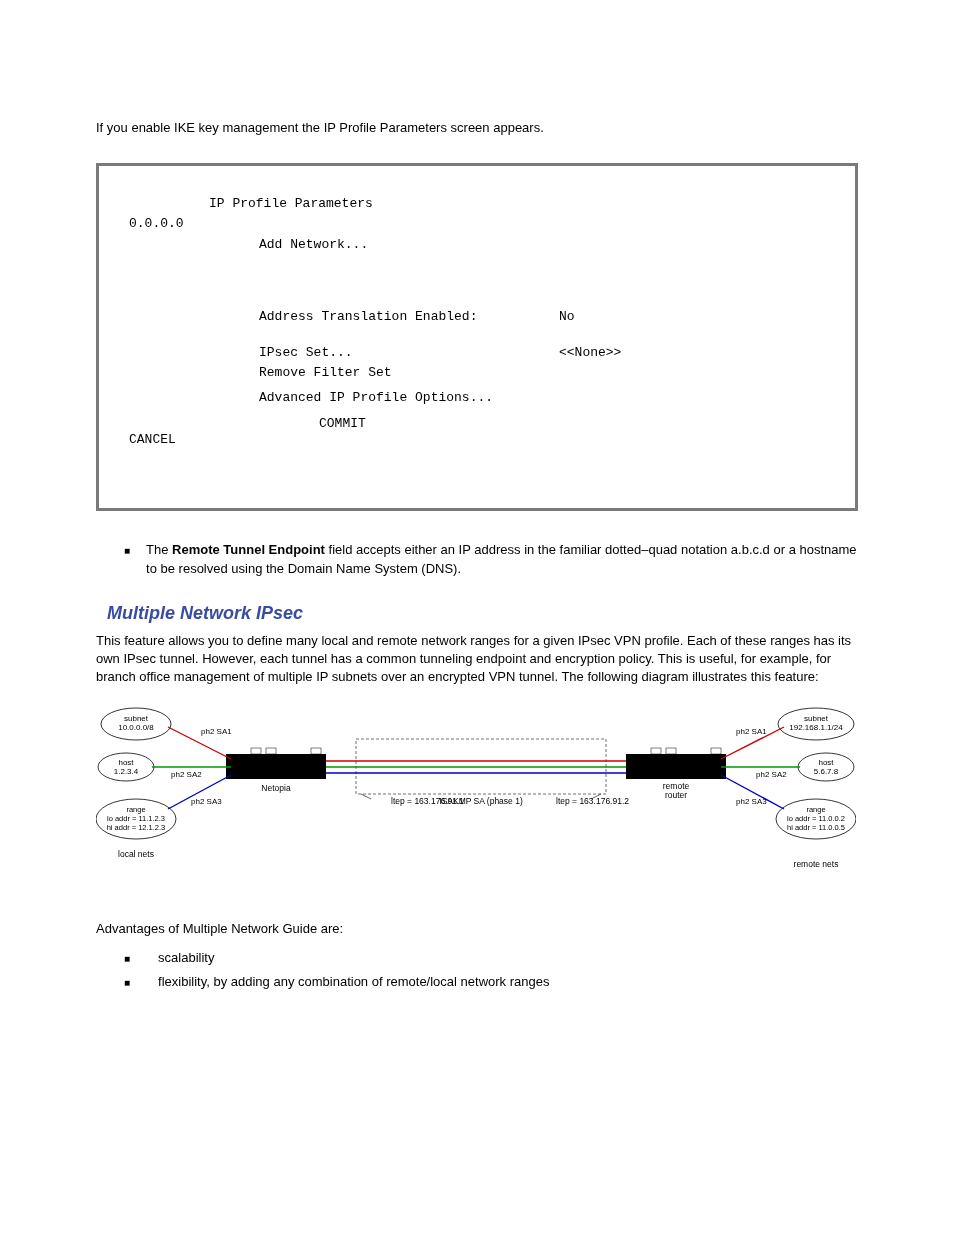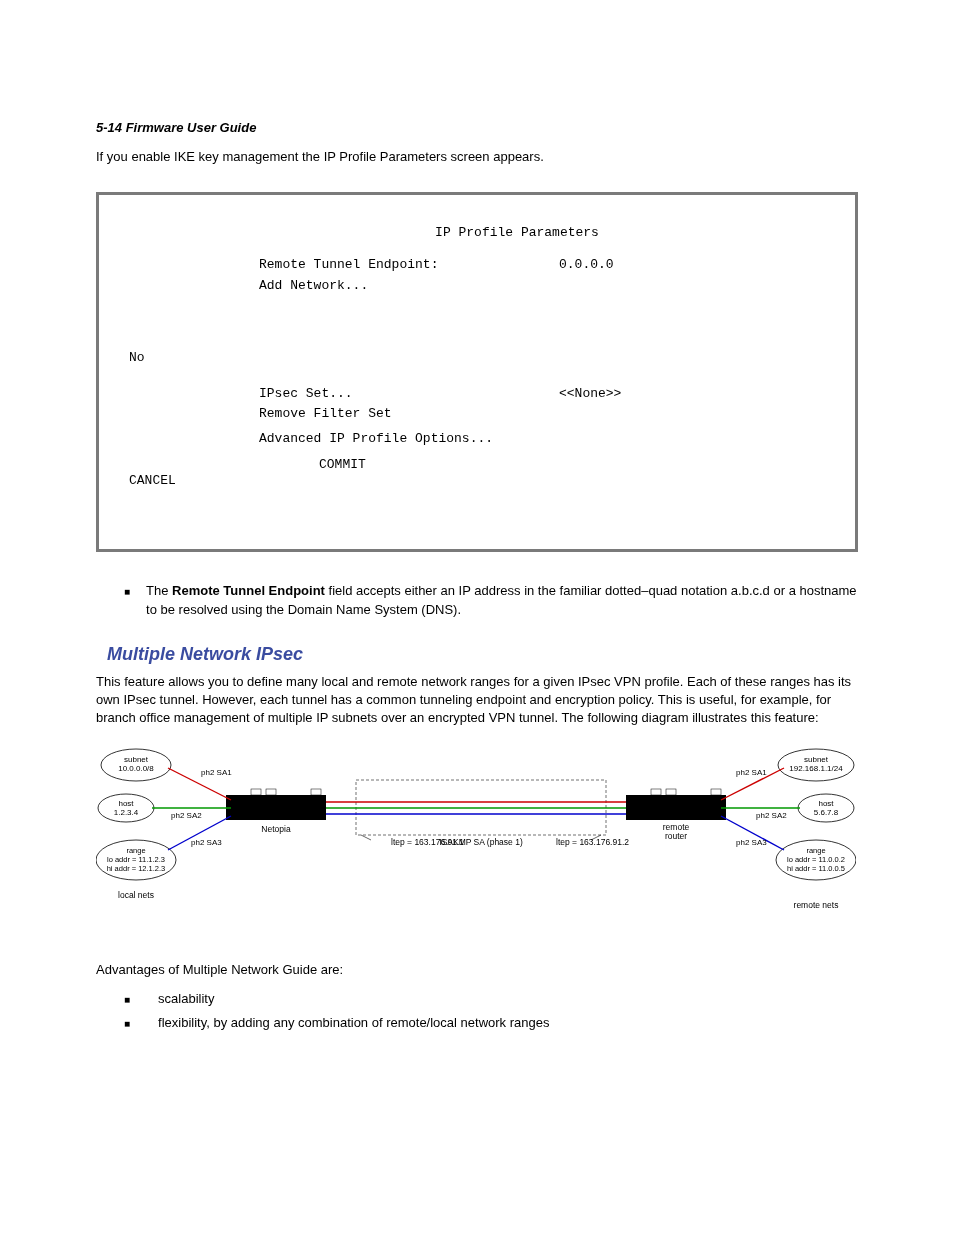--- a/index.html
+++ b/index.html
@@ -28,22 +28,22 @@
   .ip-box {
     border: 3px solid #7a7a7a;
     background: #fff;
     margin: 0 0 30px 0;
     font-family: "Courier New", monospace;
     font-size: 13px;
     line-height: 1.25;
     padding: 30px 30px 60px 30px;
   }
   .ip-title {
-    text-align: center;
-    margin-bottom: 16px;
+    text-align: left;
+    margin-bottom: 4px;
     padding-left: 80px;
   }
   .ip-row {
     display: flex;
     margin-bottom: 4px;
   }
   .ip-label {
     padding-left: 130px;
     width: 300px;
   }
@@ -104,34 +104,33 @@
   .adv-row .sq {
     font-size: 10px;
     line-height: 18px;
   }
   .bold { font-weight: bold; }
 </style>
 </head>
 <body>
 
 <div class="page">
-  <div class="header-line">5-14  Firmware User Guide</div>
   <div class="intro">If you enable IKE key management the IP Profile Parameters screen appears.</div>
 
   <div class="ip-box">
     <div class="ip-title">IP Profile Parameters</div>
     <div class="ip-row">
-      <div class="ip-label">Remote Tunnel Endpoint:</div>
       <div class="ip-val">0.0.0.0</div>
     </div>
     <div class="ip-row">
       <div class="ip-label">Add Network...</div>
     </div>
     <div class="ip-spacer"></div>
     <div class="ip-row">
+      <div class="ip-label">Address Translation Enabled:</div>
       <div class="ip-val">No</div>
     </div>
     <div class="ip-spacer-sm"></div>
     <div class="ip-row">
       <div class="ip-label">IPsec Set...</div>
       <div class="ip-val">&lt;&lt;None&gt;&gt;</div>
     </div>
     <div class="ip-row">
       <div class="ip-label">Remove Filter Set</div>
     </div>

